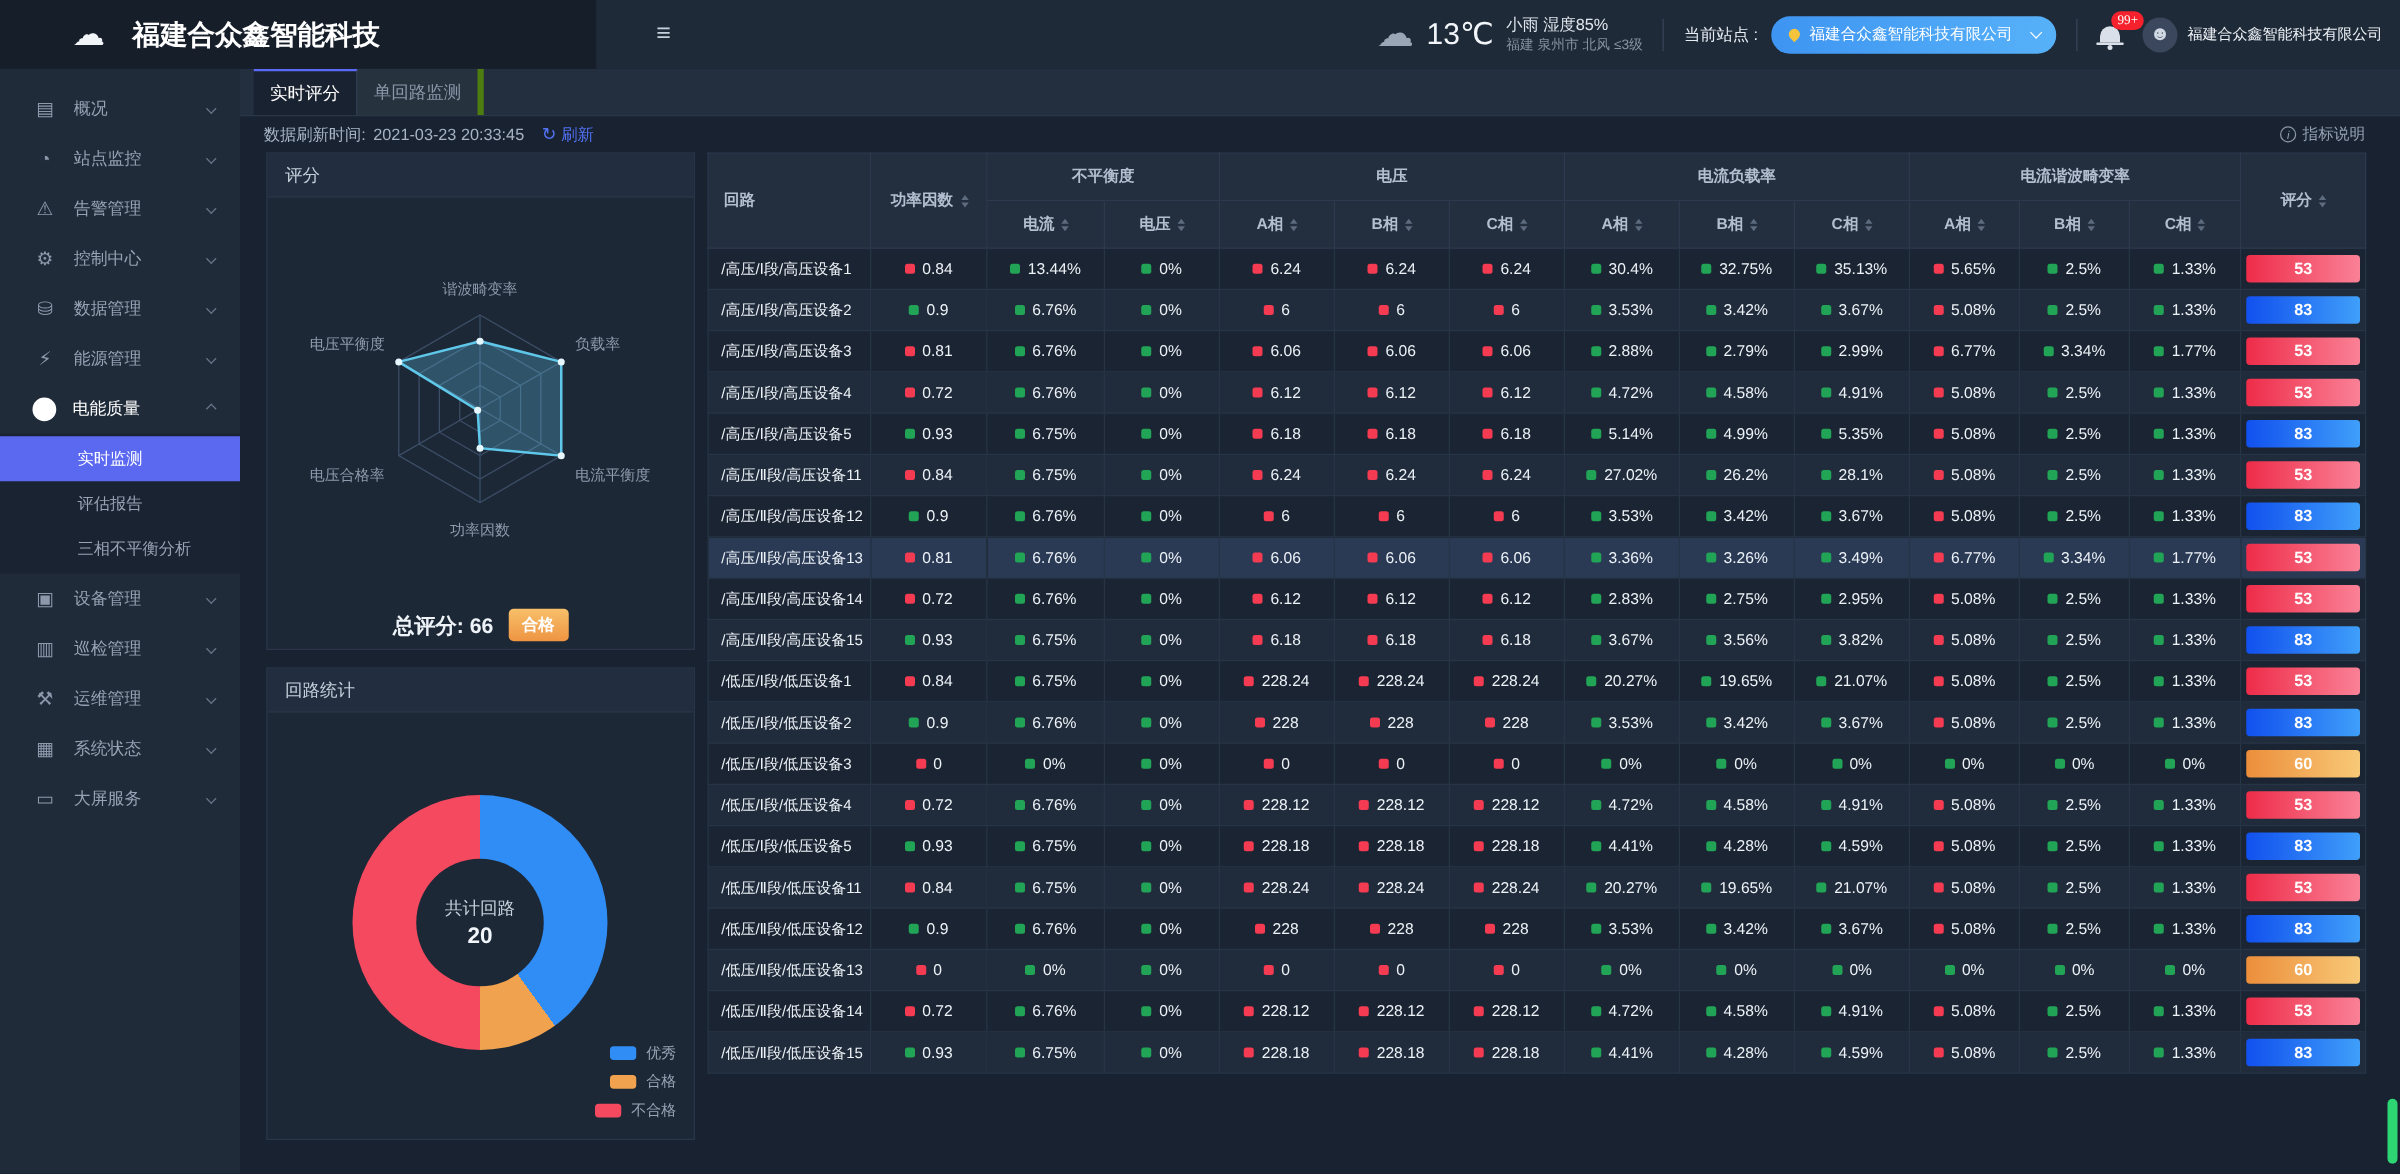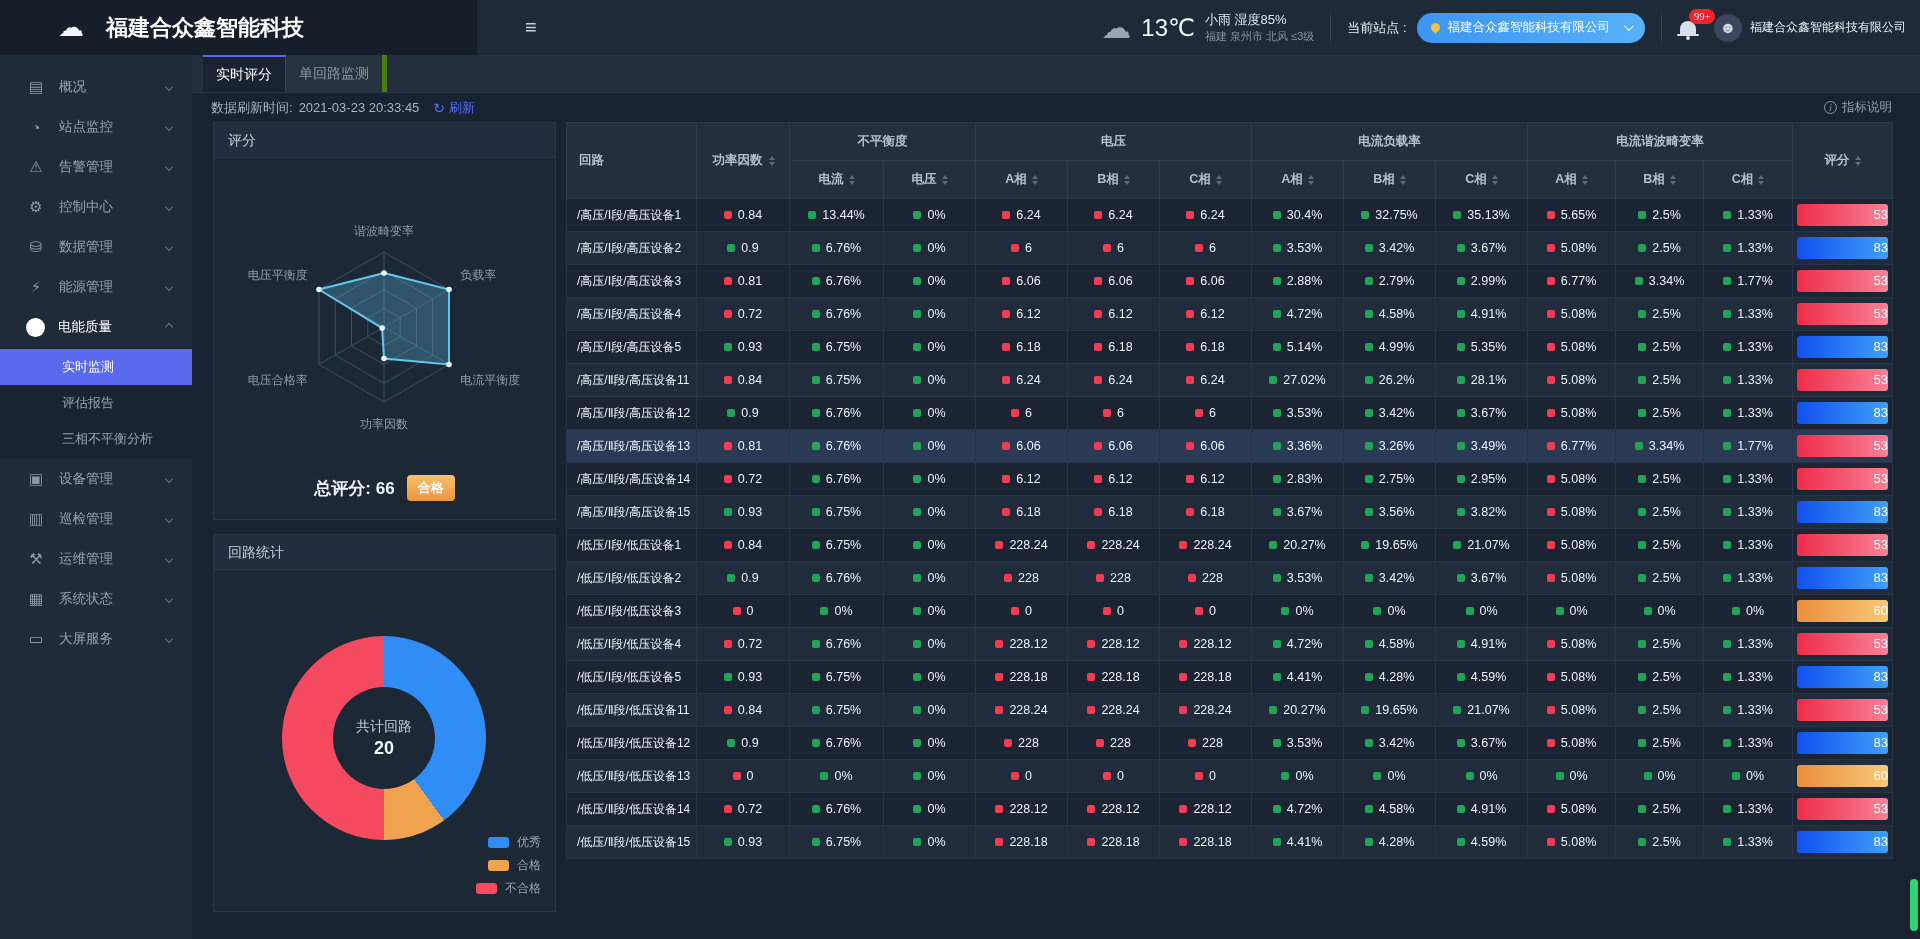--- a/index.html
+++ b/index.html
@@ -72,21 +72,21 @@
     border-radius:50%; font-size:9px; text-align:center; font-style:italic; }
 
   .cols { display:flex; align-items:flex-start; padding:0 28px 0 21px; gap:10px; }
 
   
   .panel { width:343px; background:#1d2836; border:1px solid #2a3648; }
   .p-head { height:35px; line-height:35px; padding-left:14px; color:#c6d0dc; font-size:14px;
     background:#222e3f; border-bottom:1px solid #2a3648; }
   .score-panel { height:398px; position:relative; }
   .radar-wrap { margin-top:2px; }
-  .total-row { position:absolute; bottom:18px; left:0; width:100%; display:flex; align-items:center;
+  .total-row { position:absolute; bottom:6px; left:0; width:100%; display:flex; align-items:center;
     justify-content:center; gap:12px; }
   .total-txt { color:#eef3f8; font-size:17px; font-weight:bold; }
   .badge-ok { background:linear-gradient(180deg,#f8c06a,#ee9441); color:#fff; font-size:13px;
     font-weight:bold; border-radius:4px; padding:4px 11px; }
   .circuit-panel { height:378px; position:relative; margin-top:14px; }
   .donut { position:absolute; left:68px; top:101px; width:204px; height:204px; border-radius:50%; }
   .hole { position:absolute; inset:51px; background:#1d2836; border-radius:50%;
     display:flex; flex-direction:column; align-items:center; justify-content:center; gap:2px; }
   .hole-l { color:#c7d1dd; font-size:14px; }
   .hole-v { color:#f2f6fa; font-size:18px; font-weight:bold; }
@@ -109,21 +109,21 @@
   .sort .sd { border-top:4.5px solid #5d6b7e; }
   .tablewrap td { border:1px solid #263445; color:#edf2f7; font-size:12.5px; height:33px;
     text-align:center; white-space:nowrap; overflow:hidden; }
   .tablewrap tbody tr:nth-child(odd)  { background:#1a2432; }
   .tablewrap tbody tr:nth-child(even) { background:#202c3c; }
   .tablewrap tbody tr.hl { background:#2a3a55; }
   .c-name { text-align:left !important; padding-left:10px; font-size:12px !important; color:#e6edf5; }
   .dot { display:inline-block; width:8px; height:8px; border-radius:2px; margin-right:6px; vertical-align:0px; }
   .dot.r { background:#f43b52; } .dot.g { background:#22a457; }
   .bar { display:block; margin:0 4px; height:22px; line-height:22px; border-radius:3px;
-    color:#fff; font-weight:normal; font-size:13px; text-align:right; }
+    color:#fff; font-weight:bold; font-size:13px; text-align:center; }
   .lv-bad  { background:linear-gradient(90deg,#ee2c49,#fa8196); }
   .lv-good { background:linear-gradient(90deg,#1150ee,#3f9ffa); }
   .lv-mid  { background:linear-gradient(90deg,#ec8e3b,#f8c977); }
 
   .scroll-thumb { position:absolute; right:2px; bottom:8px; width:8px; height:52px;
     background:#2ed573; border-radius:4px; }
 </style>
 </head>
 <body>
 

